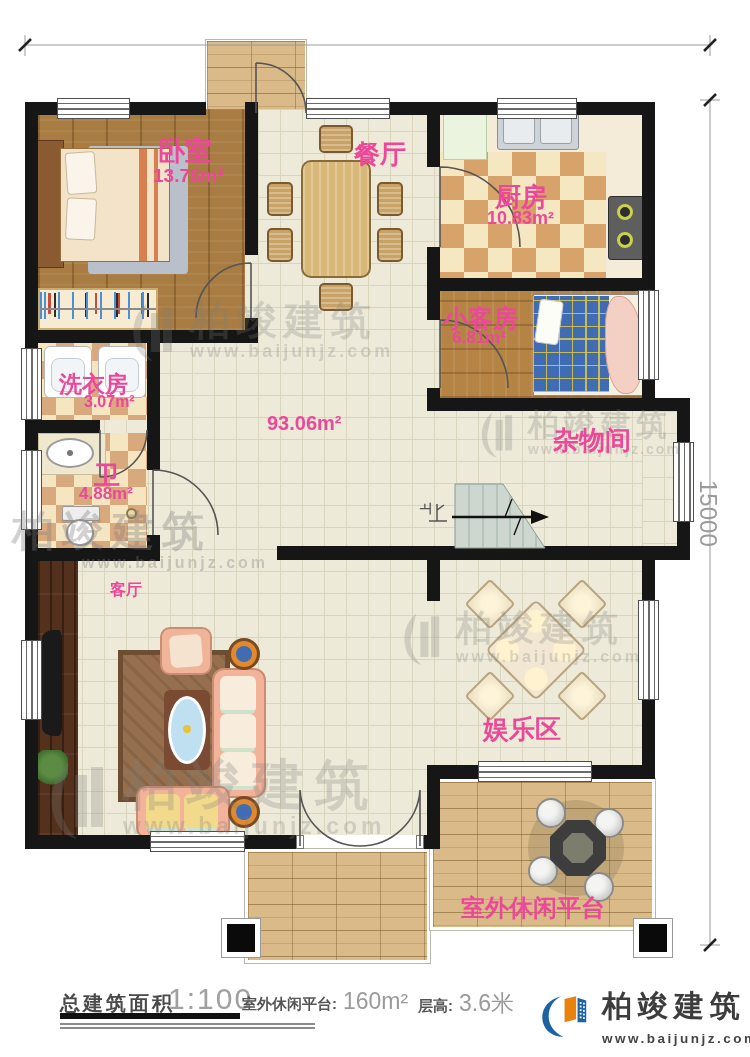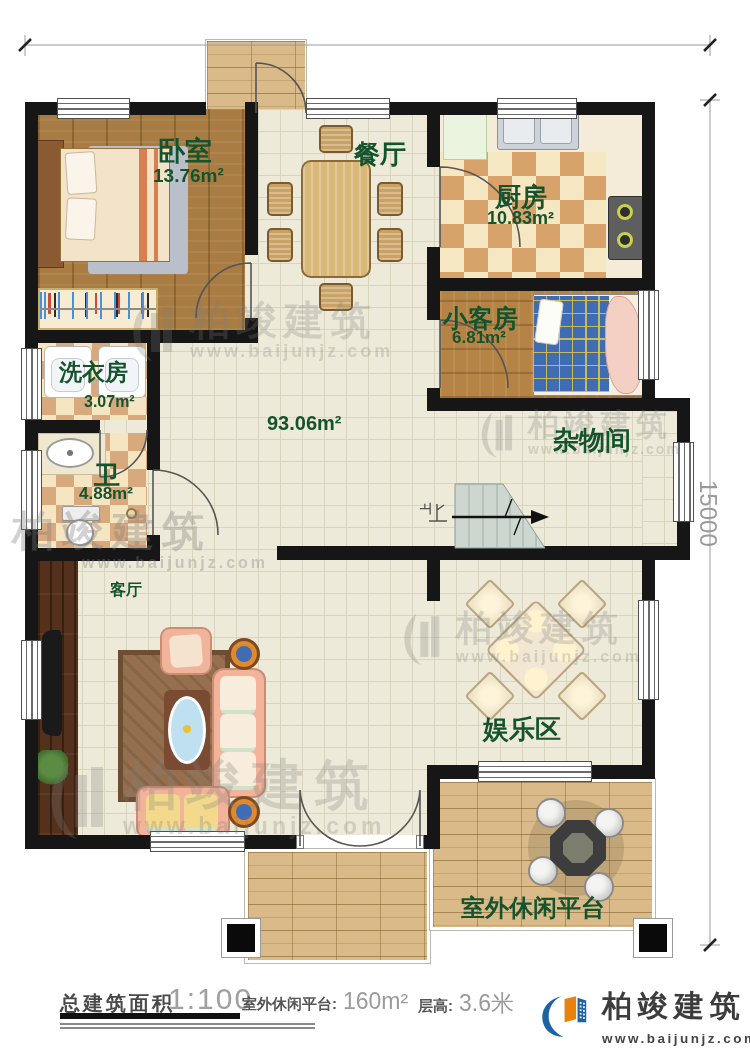--- a/index.html
+++ b/index.html
@@ -23,21 +23,21 @@
         background-image:repeating-linear-gradient(90deg,rgba(0,0,0,.35) 0 2px,transparent 2px 12px),
                          repeating-linear-gradient(0deg,rgba(255,255,255,.05) 0 2px,transparent 2px 40px);}
   .checker{background:repeating-conic-gradient(#d8a26b 0% 25%,#f6e7c3 0% 50%);background-size:48px 48px;}
   .checker-sm{background:repeating-conic-gradient(#d9a97e 0% 25%,#f5e5c1 0% 50%);background-size:36px 36px;}
   .paver{background-color:#d9ba88;
         background-image:linear-gradient(rgba(130,95,40,.45) 1px,transparent 1px),
                          linear-gradient(90deg,rgba(130,95,40,.45) 1px,transparent 1px),
                          linear-gradient(rgba(130,95,40,.22) 1px,transparent 1px);
         background-size:44px 26px,44px 26px,22px 13px;
         border:3px solid #fff;outline:1px solid #b9b9b0;box-sizing:border-box;}
-  .room-label,.area-label{position:absolute;color:#14532d;font-weight:700;white-space:nowrap;}
+  .room-label,.area-label{position:absolute;color:#ec4899;font-weight:700;white-space:nowrap;}
   .dim-label{position:absolute;color:#9a9a9a;white-space:nowrap;}
   .wm{position:absolute;display:flex;align-items:flex-start;gap:10px;color:#7c7c7c;opacity:.26;}
   .wm .t,.wm .s{font-weight:700;white-space:nowrap;line-height:1.1;}
   .dchair{position:absolute;background:#c9a265;border:2px solid #7a5a2e;border-radius:5px;box-sizing:border-box;
         background-image:repeating-linear-gradient(0deg,rgba(255,255,255,.28) 0 2px,transparent 2px 5px);}
   .gchair{position:absolute;width:36px;height:36px;transform:rotate(45deg);border:2px solid #b9a47e;border-radius:4px;
         box-sizing:border-box;background:radial-gradient(circle,#fdf4da 0 35%,#efe4c8 80%);}
   .pchair{position:absolute;width:30px;height:30px;border-radius:50%;background:#f4f4f2;border:2px solid #8a8a8a;
         box-sizing:border-box;box-shadow:inset -3px -3px 6px rgba(0,0,0,.18);}
   .colm{position:absolute;width:38px;height:38px;background:#0a0a0a;border:5px solid #fff;outline:1px solid #9a9a9a;box-sizing:border-box;}
@@ -294,21 +294,21 @@
       </div>
   </div>
 
   <div class="room-label" style="left:158px;top:133px;font-size:27px;">卧室</div>
   <div class="area-label" style="left:153px;top:165px;font-size:19px;">13.76m²</div>
   <div class="room-label" style="left:354px;top:137px;font-size:26px;">餐厅</div>
   <div class="room-label" style="left:495px;top:180px;font-size:26px;">厨房</div>
   <div class="area-label" style="left:487px;top:208px;font-size:18px;">10.83m²</div>
   <div class="room-label" style="left:443px;top:302px;font-size:25px;">小客房</div>
   <div class="area-label" style="left:452px;top:328px;font-size:17px;">6.81m²</div>
-  <div class="room-label" style="left:59px;top:357px;font-size:23px;">洗衣房</div>
+  <div class="room-label" style="left:59px;top:369px;font-size:23px;">洗衣房</div>
   <div class="area-label" style="left:84px;top:393px;font-size:16px;">3.07m²</div>
   <div class="room-label" style="left:94px;top:458px;font-size:26px;">卫</div>
   <div class="area-label" style="left:79px;top:484px;font-size:17px;">4.88m²</div>
   <div class="area-label" style="left:267px;top:412px;font-size:20px;">93.06m²</div>
   <div class="room-label" style="left:553px;top:423px;font-size:26px;">杂物间</div>
   <div class="room-label" style="left:110px;top:580px;font-size:16px;">客厅</div>
   <div class="room-label" style="left:483px;top:712px;font-size:26px;">娱乐区</div>
   <div class="room-label" style="left:461px;top:892px;font-size:24px;">室外休闲平台</div>
 
   <div class="dim-label" style="left:694px;top:480px;font-size:24px;writing-mode:vertical-rl;">15000</div>

